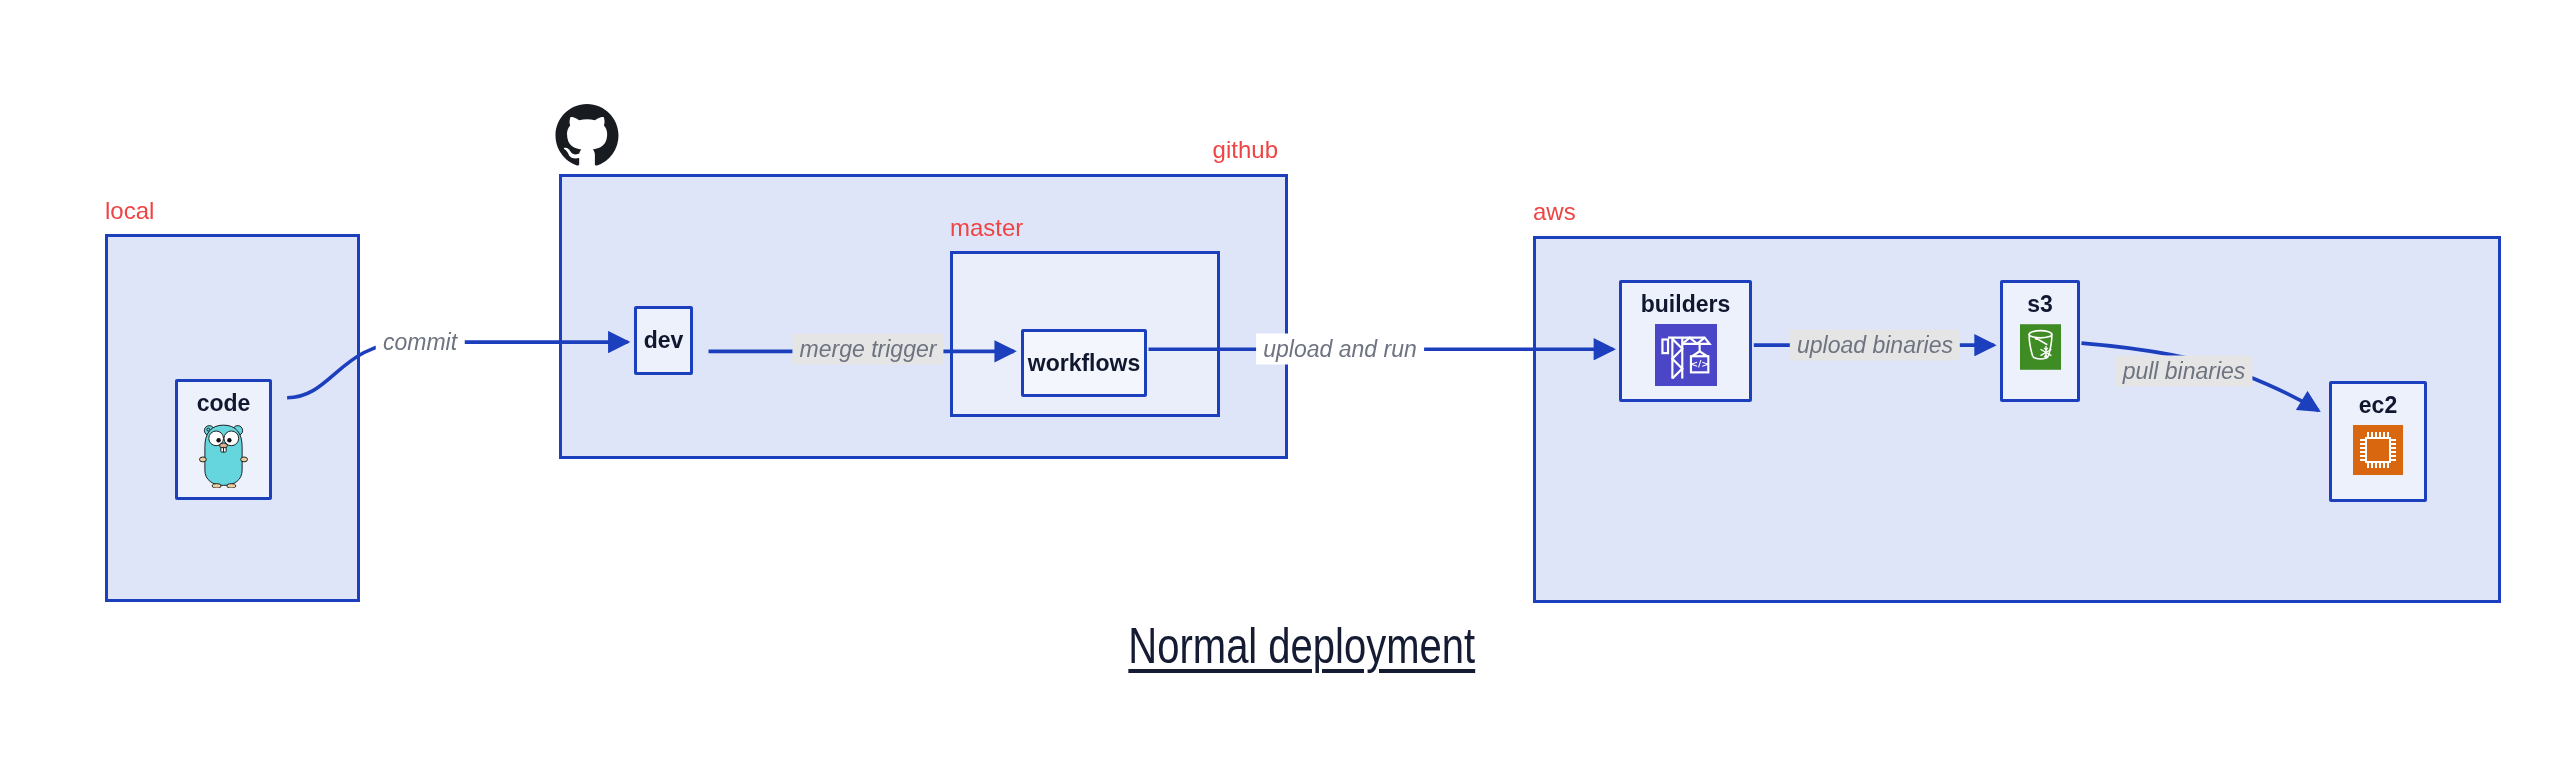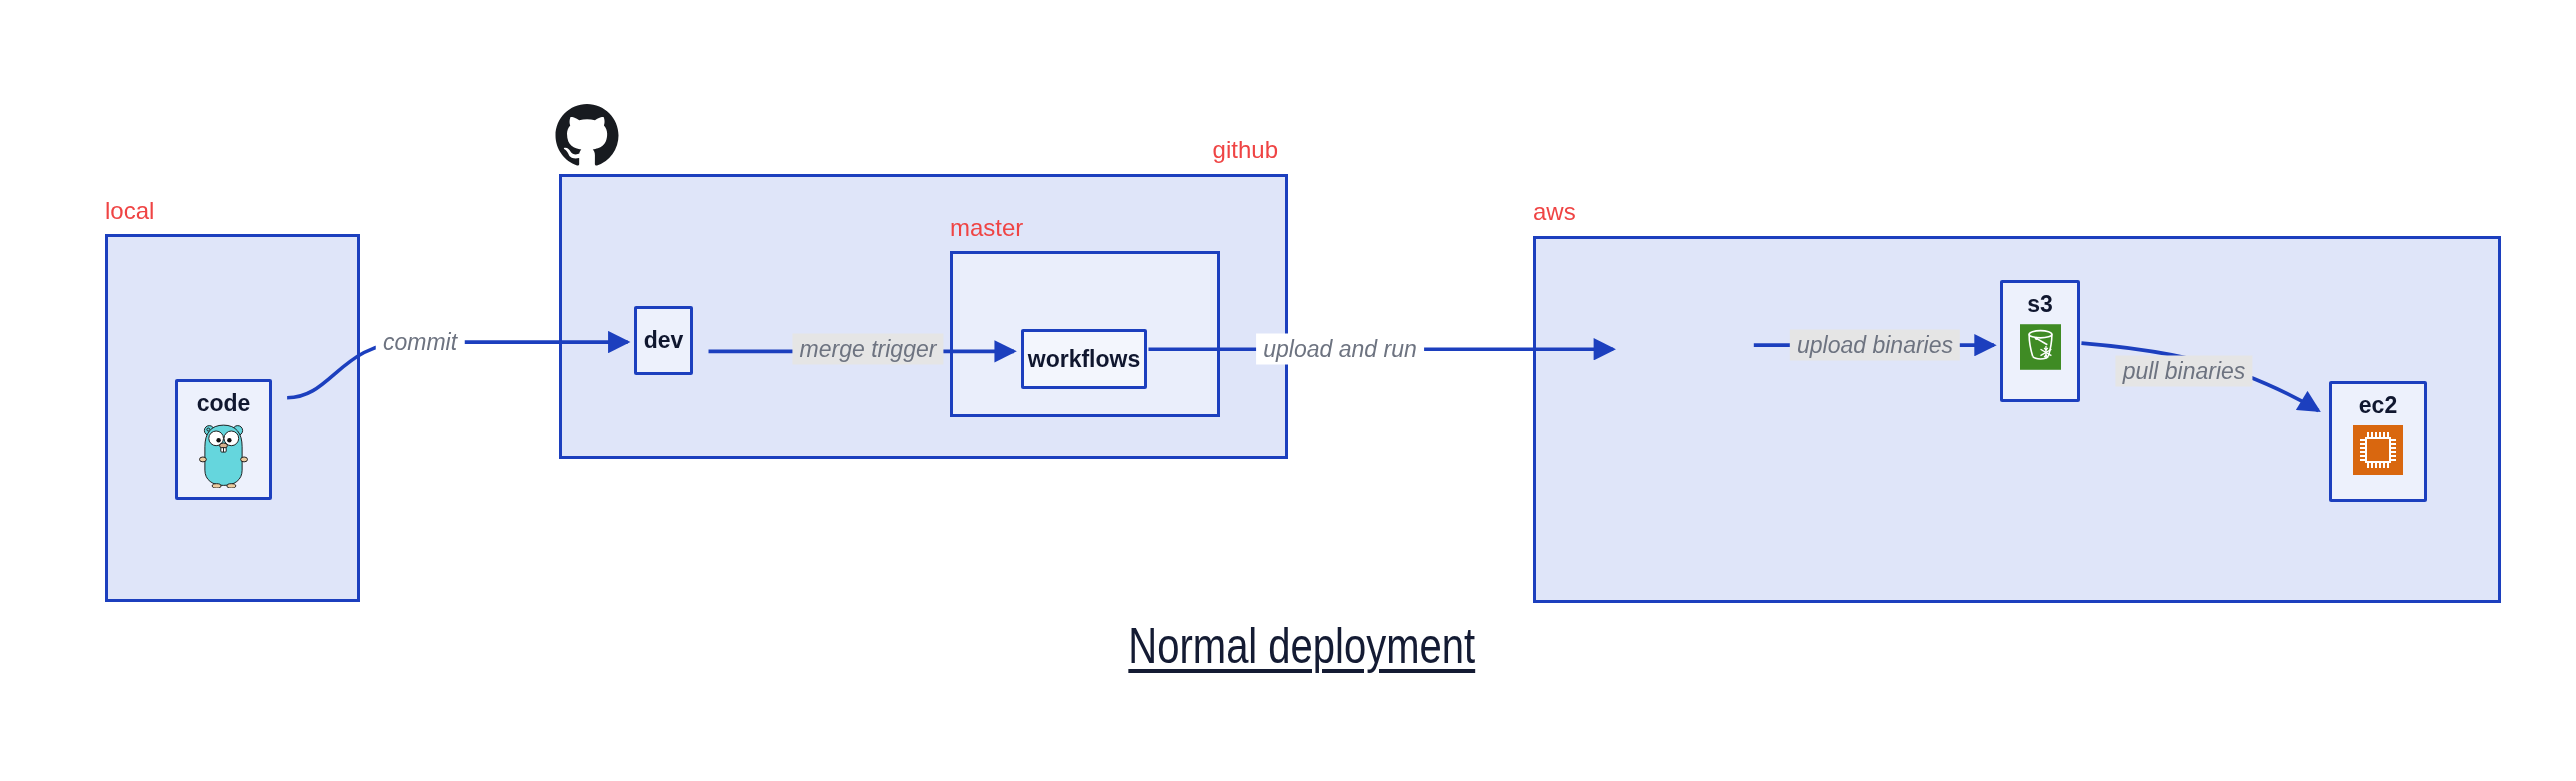--- a/index.html
+++ b/index.html
@@ -46,21 +46,21 @@
   #g-aws     {left:1533px;top:236px; width:968px;height:367px;}
 
   #lbl-local {left:105px; top:190px; width:255px;}
   #lbl-github{left:1041px;top:129px; width:237px;}
   #lbl-master{left:950px;top:207px; width:270px;}
   #lbl-aws   {left:1533px;top:191px; width:968px;}
 
   
   #n-code     {left:175px; top:379px; width:97px;height:121px;}
   #n-dev      {left:634px;top:306px; width:59px;height:69px;}
-  #n-workflows{left:1021px;top:329px; width:126px;height:60px;}
+  #n-workflows{left:1021px;top:329px; width:126px;height:68px;}
   #n-builders {left:1619px;top:280px; width:133px;height:122px;}
   #n-s3       {left:2000px;top:280px; width:80px;height:122px;}
   #n-ec2      {left:2329px;top:381px; width:98px;height:121px;}
 
   #octocat{position:absolute;left:555px;top:104px;width:64px;height:63px;z-index:4;}
 
   
   #el-commit {left:420px; top:342px;}
   #el-merge  {left:868px;top:349px;}
   #el-run    {left:1340px;top:349px;}
@@ -127,20 +127,38 @@
     </div>
 
     <div class="node center" id="n-dev">
       <div class="node-label">dev</div>
     </div>
 
     <div class="node center light" id="n-workflows">
       <div class="node-label">workflows</div>
     </div>
 
+    <div class="node" id="n-builders">
+      <div class="node-label">builders</div>
+      <svg class="node-icon" width="62" height="62" viewBox="0 0 100 100">
+        <rect x="0" y="0" width="100" height="100" fill="#4b46c8"></rect>
+        <g stroke="#ffffff" stroke-width="3.5" fill="none">
+          <rect x="12" y="25" width="9" height="22"></rect>
+          <line x1="28" y1="22" x2="28" y2="88"></line>
+          <line x1="44" y1="22" x2="44" y2="88"></line>
+          <path d="M 28 24 L 44 40 L 28 56 L 44 72 L 28 88"></path>
+          <path d="M 21 22 H 80 L 88 32 H 44"></path>
+          <path d="M 44 32 L 56 22 L 68 32 L 80 22"></path>
+          <line x1="72" y1="32" x2="72" y2="44"></line>
+          <path d="M 60 52 L 72 44 L 84 52"></path>
+          <rect x="58" y="52" width="28" height="26"></rect>
+        </g>
+        <text x="72" y="70" font-size="15" font-weight="bold" fill="#ffffff" text-anchor="middle" font-family="DejaVu Sans, sans-serif">&lt;/&gt;</text>
+      </svg>
+    </div>
 
     <div class="node" id="n-s3">
       <div class="node-label">s3</div>
       <svg class="node-icon" width="41" height="46" viewBox="0 0 90 100">
         <rect x="0" y="0" width="90" height="100" fill="#3f8b24"></rect>
         <g stroke="#ffffff" stroke-width="3.5" fill="none">
           <ellipse cx="45" cy="22" rx="25" ry="8"></ellipse>
           <path d="M 20 22 C 20 40 24 58 28 71"></path>
           <path d="M 70 22 C 70 40 66 58 62 71"></path>
           <path d="M 28 71 C 34 78 56 78 62 71"></path>

